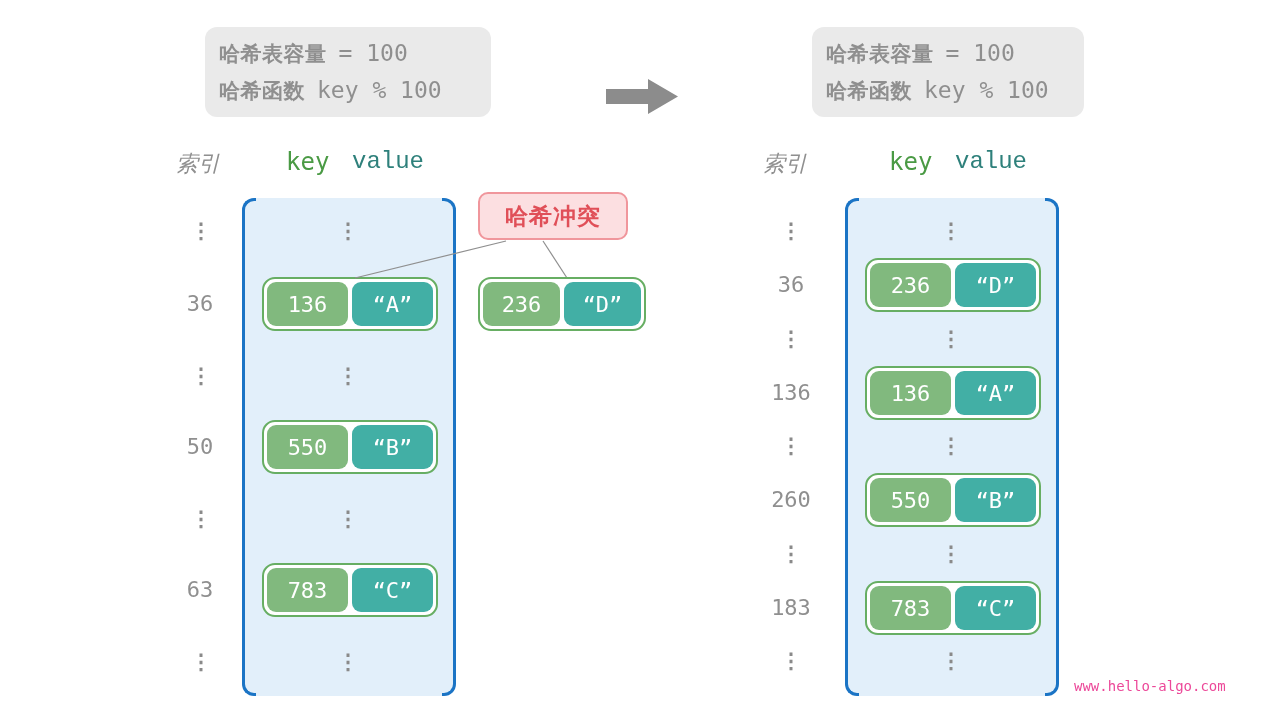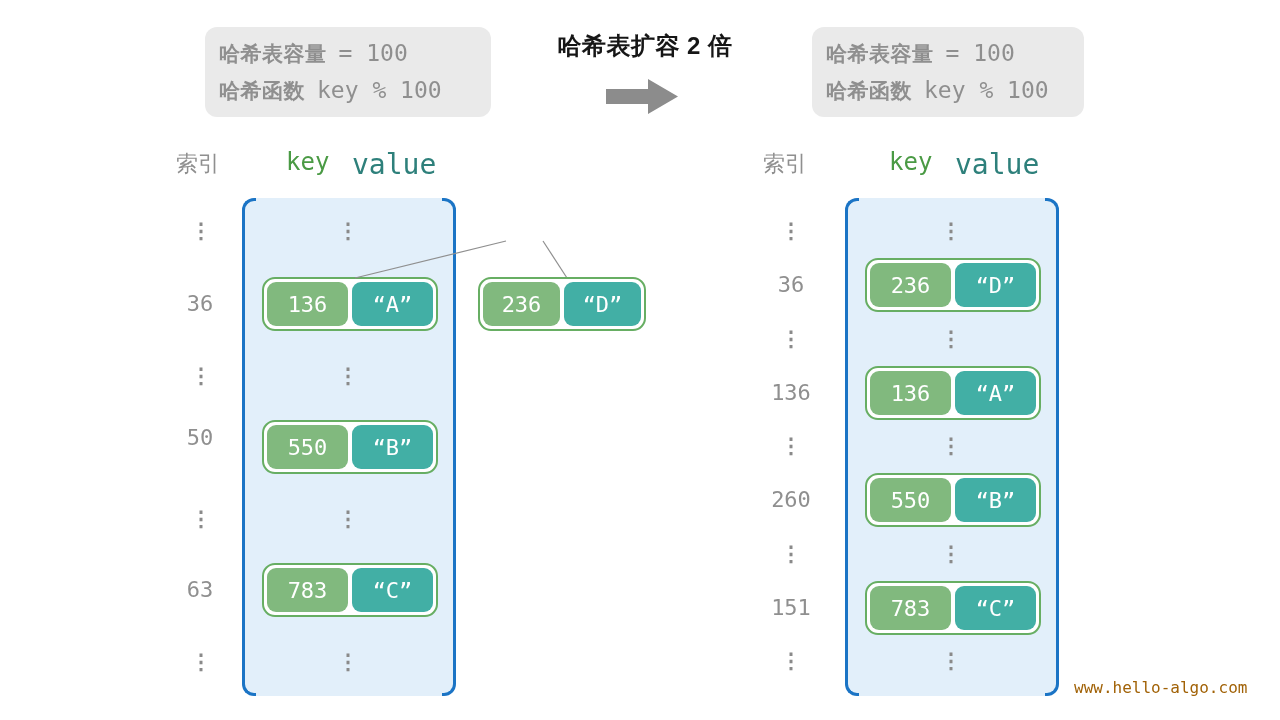--- a/index.html
+++ b/index.html
@@ -14,23 +14,23 @@
   .infoline{display:flex;align-items:baseline;gap:12px;}
   .infoline .lbl{font-weight:bold;font-size:21px;letter-spacing:0.5px;}
   .infoline .val{font-size:23px;}
 
   
   .title{position:absolute;left:512px;top:30px;width:266px;text-align:center;
          font-size:24px;font-weight:bold;color:#161616;letter-spacing:0.5px;}
   .arrow-svg{position:absolute;left:606px;top:78px;}
 
   
-  .hdr{position:absolute;font-size:22px;color:var(--gray_text);}
+  .hdr{position:absolute;font-size:22px;color:var(--gray_text);font-style:italic;}
   .hdr-key{position:absolute;font-size:24px;color:var(--header_key);}
-  .hdr-val{position:absolute;font-size:28px;color:var(--header_value);}
+  .hdr-val{position:absolute;font-size:24px;color:var(--header_value);font-family:Liberation Mono, monospace;}
 
   
   .tbl{position:absolute;top:198px;width:214px;height:498px;
        background:var(--container_fill);border-radius:14px;}
   .bracket{position:absolute;top:198px;width:14px;height:498px;box-sizing:border-box;}
   .bracket.bl{border:3px solid var(--bracket_blue);border-right:none;
               border-top-left-radius:12px;border-bottom-left-radius:12px;}
   .bracket.br{border:3px solid var(--bracket_blue);border-left:none;
               border-top-right-radius:12px;border-bottom-right-radius:12px;}
 
@@ -50,21 +50,21 @@
         line-height:22px;color:var(--dots_gray);}
 
   
   .collision{position:absolute;left:478px;top:192px;width:150px;height:48px;
              background:var(--collision_bg);border:2px solid var(--collision_border);
              border-radius:10px;box-sizing:border-box;display:flex;align-items:center;
              justify-content:center;font-weight:bold;font-size:23px;
              color:var(--collision_text);letter-spacing:1px;}
   .connector-svg{position:absolute;left:340px;top:236px;}
 
-  .watermark{position:absolute;left:1074px;top:678px;font-size:16px;color:#a16207;}
+  .watermark{position:absolute;left:1074px;top:678px;font-size:14px;color:#ec4899;}
 </style>
 </head>
 <body>
 
 <div class="stage">
 
   <div class="infobox" style="left:205px;top:27px;width:286px;height:90px">
     <div class="infoline">
       <span class="lbl">哈希表容量</span>
       <span class="val mono">= 100</span>
@@ -79,21 +79,20 @@
     <div class="infoline">
       <span class="lbl">哈希表容量</span>
       <span class="val mono">= 100</span>
     </div>
     <div class="infoline">
       <span class="lbl">哈希函数</span>
       <span class="val mono">key % 100</span>
     </div>
   </div>
 
-  <div class="title">哈希表扩容 2 倍</div>
   <svg class="arrow-svg" width="74" height="37" viewBox="0 0 74 37">
     <polygon points="0,11 42,11 42,1 72,18.5 42,36 42,26 0,26" fill="#8c8c8c"></polygon>
   </svg>
 
   <div class="hdr" style="left:176px;top:149px">索引</div>
   <div class="hdr-key mono" style="left:286px;top:148px">key</div>
   <div class="hdr-val mono" style="left:352px;top:148px">value</div>
 
   <div class="hdr" style="left:763px;top:149px">索引</div>
   <div class="hdr-key mono" style="left:889px;top:148px">key</div>
@@ -103,21 +102,21 @@
   <div class="bracket bl" style="left:242px"></div>
   <div class="bracket br" style="left:442px"></div>
 
   <div class="tbl" style="left:845px"></div>
   <div class="bracket bl" style="left:845px"></div>
   <div class="bracket br" style="left:1045px"></div>
 
   <div class="dots mono" style="left:178px;top:220px">⋮</div>
   <div class="idxnum mono" style="left:172px;top:292px">36</div>
   <div class="dots mono" style="left:178px;top:365px">⋮</div>
-  <div class="idxnum mono" style="left:172px;top:426px">50</div>
+  <div class="idxnum mono" style="left:172px;top:435px">50</div>
   <div class="dots mono" style="left:178px;top:508px">⋮</div>
   <div class="idxnum mono" style="left:172px;top:578px">63</div>
   <div class="dots mono" style="left:178px;top:651px">⋮</div>
 
   <div class="dots mono" style="left:325px;top:220px">⋮</div>
   <div class="dots mono" style="left:325px;top:365px">⋮</div>
   <div class="dots mono" style="left:325px;top:508px">⋮</div>
   <div class="dots mono" style="left:325px;top:651px">⋮</div>
 
   <div class="pair" style="left:262px;top:277px">
@@ -126,37 +125,38 @@
   </div>
   <div class="pair" style="left:262px;top:420px">
     <div class="cell key mono">550</div>
     <div class="cell val mono">“B”</div>
   </div>
   <div class="pair" style="left:262px;top:563px">
     <div class="cell key mono">783</div>
     <div class="cell val mono">“C”</div>
   </div>
 
+  <div class="collision">哈希冲突</div>
   <svg class="connector-svg" width="240" height="46" viewBox="0 0 240 46">
     <line x1="166" y1="5" x2="15" y2="42" stroke="#8f8f8f" stroke-width="1.2"></line>
     <line x1="203" y1="5" x2="227" y2="42" stroke="#8f8f8f" stroke-width="1.2"></line>
   </svg>
   <div class="pair" style="left:478px;top:277px;width:168px">
     <div class="cell key mono">236</div>
     <div class="cell val mono">“D”</div>
   </div>
 
   <div class="dots mono" style="left:768px;top:220px">⋮</div>
   <div class="idxnum mono" style="left:763px;top:273px">36</div>
   <div class="dots mono" style="left:768px;top:328px">⋮</div>
   <div class="idxnum mono" style="left:763px;top:381px">136</div>
   <div class="dots mono" style="left:768px;top:435px">⋮</div>
   <div class="idxnum mono" style="left:763px;top:488px">260</div>
   <div class="dots mono" style="left:768px;top:543px">⋮</div>
-  <div class="idxnum mono" style="left:763px;top:596px">151</div>
+  <div class="idxnum mono" style="left:763px;top:596px">183</div>
   <div class="dots mono" style="left:768px;top:650px">⋮</div>
 
   <div class="dots mono" style="left:928px;top:220px">⋮</div>
   <div class="dots mono" style="left:928px;top:328px">⋮</div>
   <div class="dots mono" style="left:928px;top:435px">⋮</div>
   <div class="dots mono" style="left:928px;top:543px">⋮</div>
   <div class="dots mono" style="left:928px;top:650px">⋮</div>
 
   <div class="pair" style="left:865px;top:258px">
     <div class="cell key mono">236</div>

